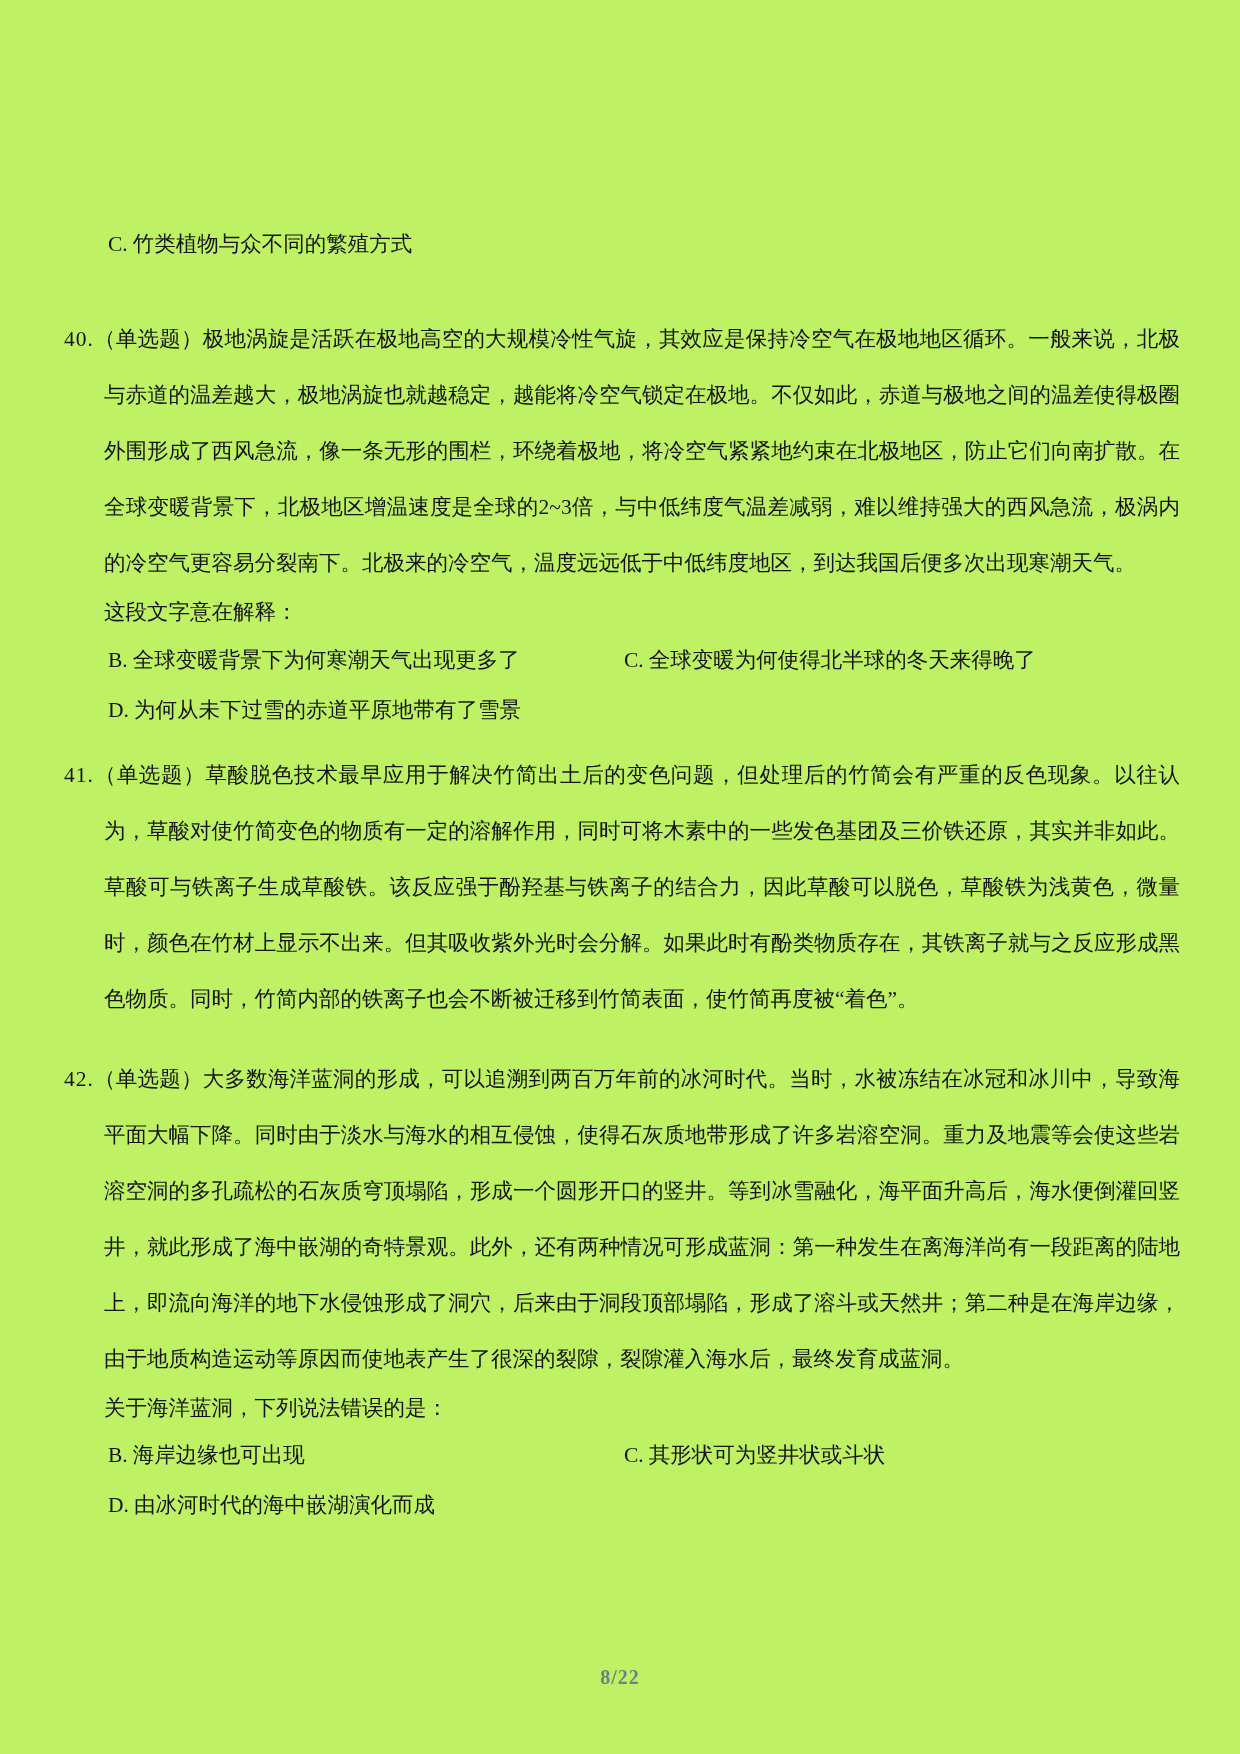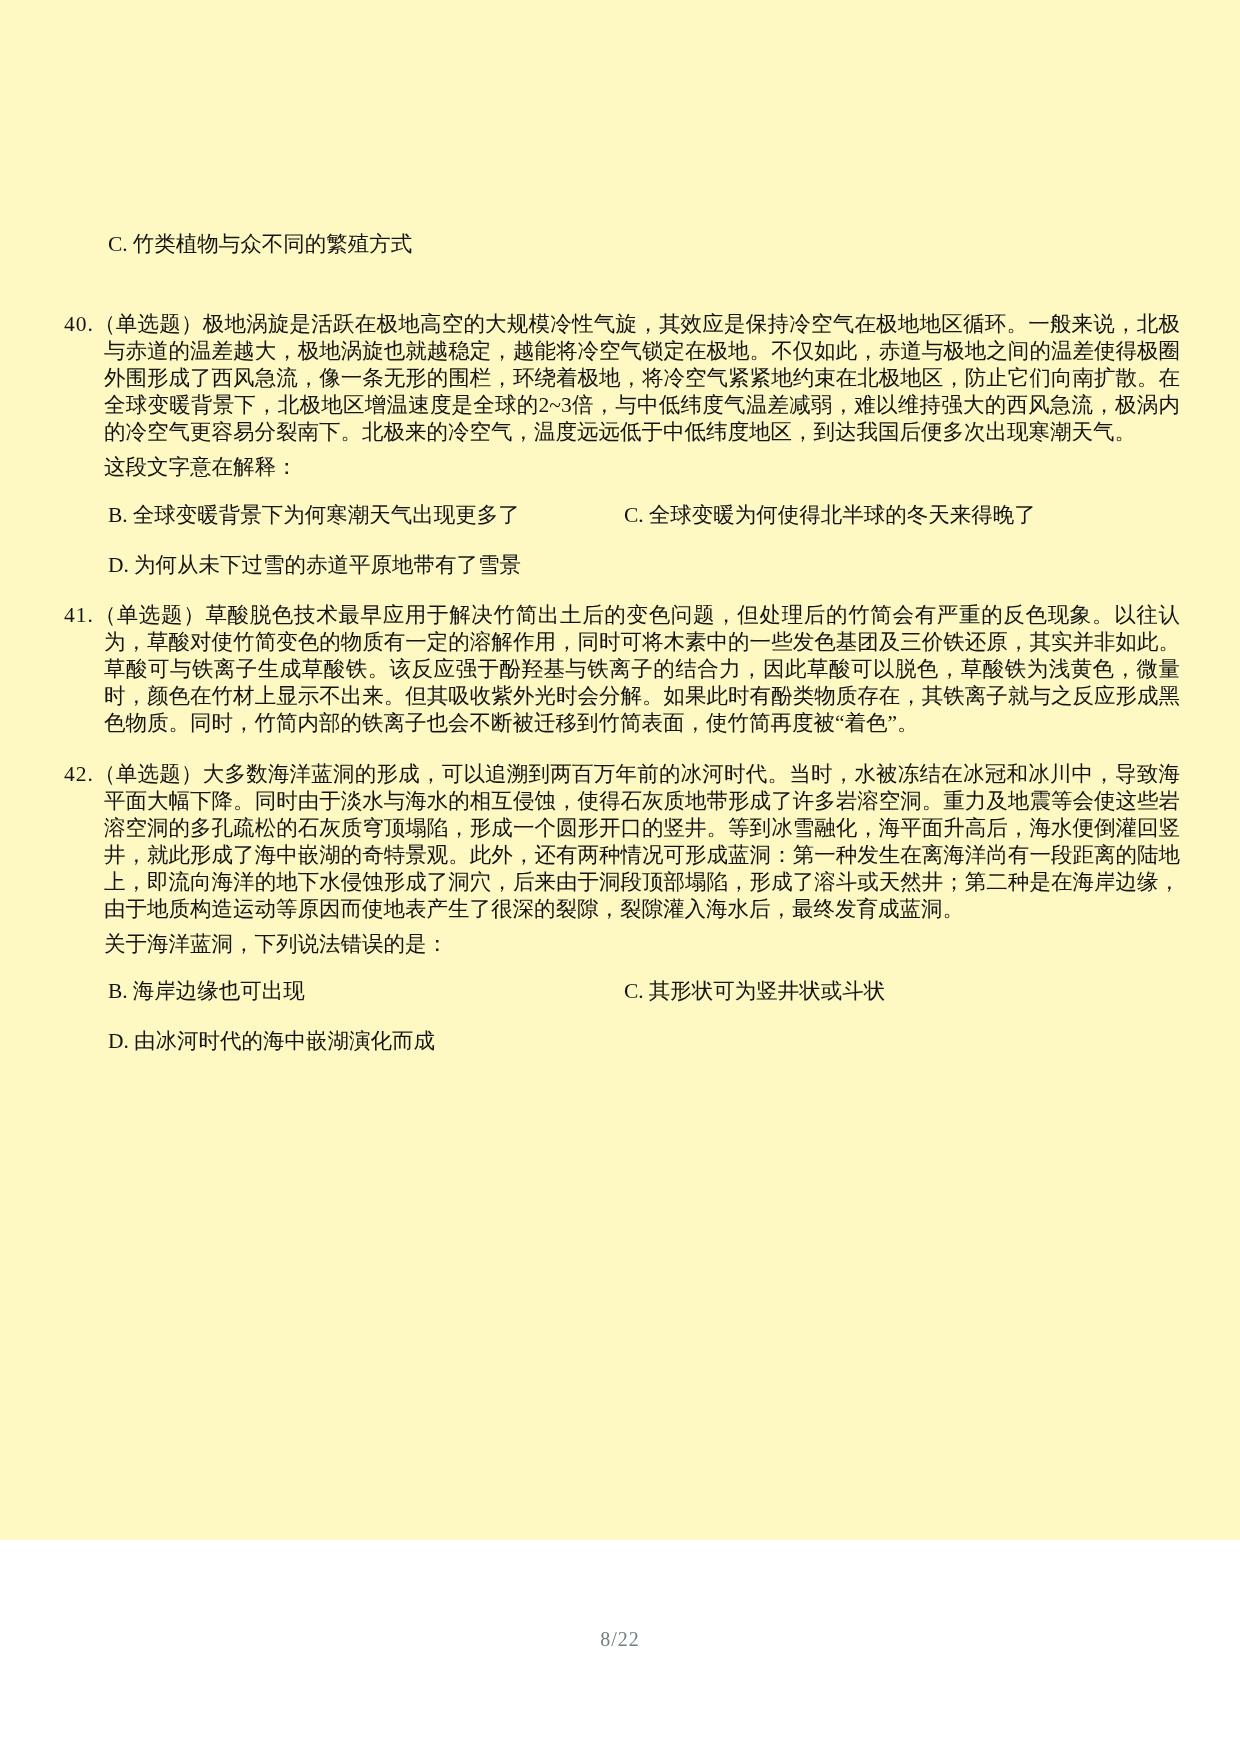--- a/index.html
+++ b/index.html
@@ -11,22 +11,22 @@
     width: 1240px;
     height: 1754px;
     font-family: "Liberation Serif", "DejaVu Serif", serif;
     color: #141414;
     position: relative;
     overflow: hidden;
   }
   .page {
     position: relative;
     width: 1240px;
-    height: 1540px;
-    background: #fef9c3;
+    height: 1754px;
+    background: #bef264;
   }
   .content {
     position: absolute;
     left: 64px;
     top: 232px;
     width: 1116px;
     font-size: 21.5px;
   }
   .options-grid {
     display: grid;
@@ -37,21 +37,21 @@
   }
   .option {
     line-height: 25px;
     white-space: nowrap;
   }
   .opt-label {
     margin-right: 5px;
   }
   .q-body {
     margin: 0;
-    line-height: 27px;
+    line-height: 56px;
     text-align: justify;
     padding-left: 40px;
     text-indent: -40px;
   }
   .q-num {
     letter-spacing: 1px;
   }
   .q-stem {
     margin: 0;
     line-height: 43.5px;
@@ -63,25 +63,26 @@
   .question.mt-lg {
     margin-top: 54px;
   }
   .leftover-row {
     margin-top: 0;
   }
   .footer {
     position: absolute;
     left: 0;
     right: 0;
-    top: 1628px;
+    top: 1666px;
     text-align: center;
     font-size: 20px;
     color: #6f8080;
     letter-spacing: 1px;
+    font-weight: bold;
   }
 </style>
 </head>
 <body>
 
 <div class="page">
   <div class="content">
 
     <div class="options-grid leftover-row">
       <div class="option">

